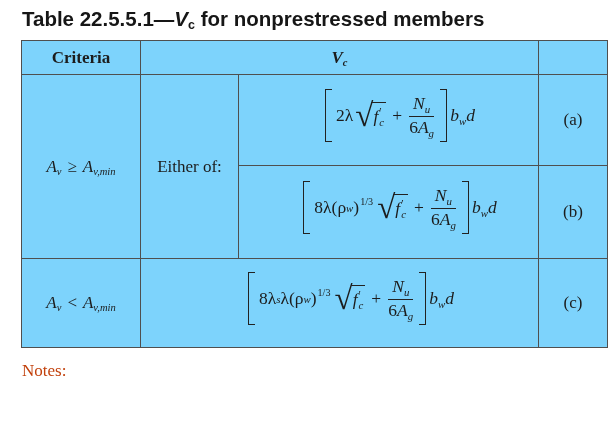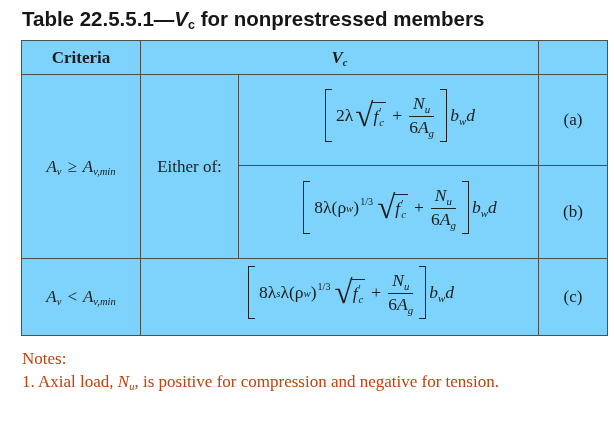--- a/index.html
+++ b/index.html
@@ -25,21 +25,21 @@
     border-collapse:collapse; table-layout:fixed; width:587px;
   }
   table.vc th, table.vc td {
     border:1px solid #4f4f4f; padding:0;
     text-align:center; vertical-align:middle;
     background:#7dd3fc;
   }
   tr.hdr { height:34px; }
   tr.row-a { height:91px; }
   tr.row-b { height:93px; }
-  tr.row-c { height:77px; }
+  tr.row-c { height:89px; }
 
   th { font-weight:bold; font-size:17px; }
   th i { font-style:italic; }
   th sub, .criteria sub, .formula sub, .notes sub {
     font-size:0.62em; vertical-align:-0.33em; line-height:0; font-style:italic;
   }
 
   .criteria { font-size:17px; }
   .criteria i { font-style:italic; }
   .cop { margin:0 6px; font-style:normal; }
@@ -203,16 +203,15 @@
           <span class="suf"><i>b</i><sub>w</sub><i>d</i></span>
         </span>
       </td>
       <td class="flabel"><span>(c)</span></td>
     </tr>
   </tbody>
     </table>
 
   <div class="notes">
     <div><span>Notes:</span></div>
-    <div><span>1. Axial load, </span><i>N</i><sub>u</sub><span>, is positive for compression and negative for tension.</span></div>
   </div>
 
 </div>
 
 </body></html>

